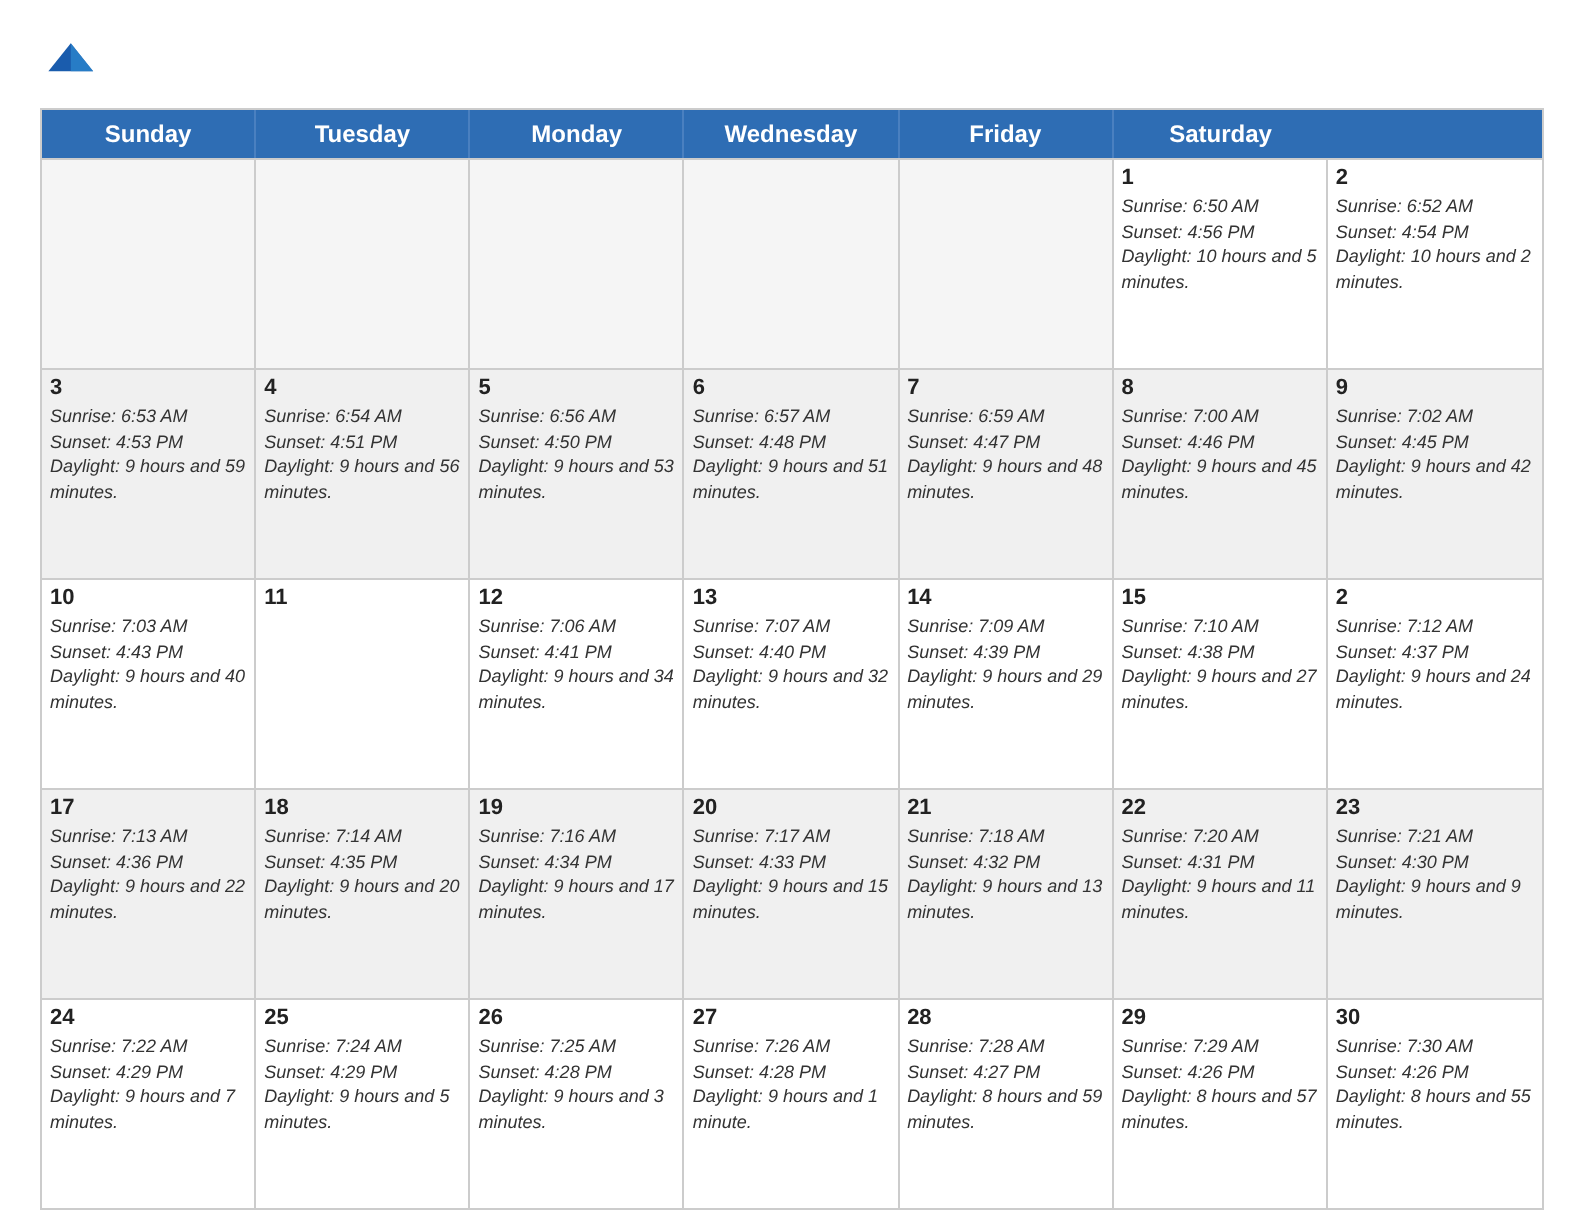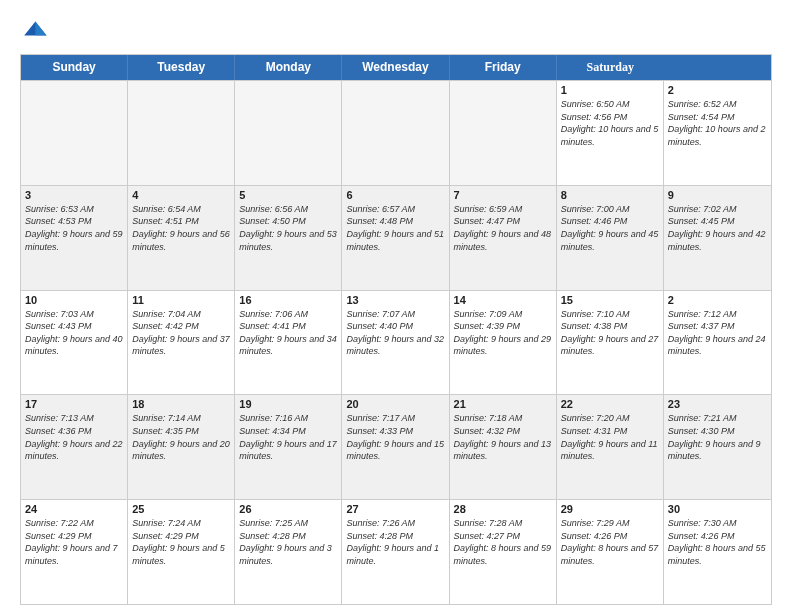--- a/index.html
+++ b/index.html
@@ -63,21 +63,21 @@
       background: #2e6db4;
     }
     .cal-header-cell {
       color: #fff;
       text-align: center;
       font-size: 12px;
       font-weight: bold;
       padding: 5px 2px;
       border-right: 1px solid #4a80c0;
     }
-    .cal-header-cell:last-child { border-right: none; font-family: Liberation Serif, serif; }
+    .cal-header-cell:last-child { border-right: none; }
     .cal-body {
       flex: 1;
       display: flex;
       flex-direction: column;
     }
     .cal-week {
       display: grid;
       grid-template-columns: repeat(7, 1fr);
       flex: 1;
       border-top: 1px solid #ccc;
@@ -184,24 +184,23 @@
             <div class="cell-text">Sunrise: 7:02 AM<br>Sunset: 4:45 PM<br>Daylight: 9 hours and 42 minutes.</div>
           </div>
         </div>
         <div class="cal-week">
           <div class="cal-cell">
             <span class="day-number">10</span>
             <div class="cell-text">Sunrise: 7:03 AM<br>Sunset: 4:43 PM<br>Daylight: 9 hours and 40 minutes.</div>
           </div>
           <div class="cal-cell">
             <span class="day-number">11</span>
-            <div class="cell-text">Sunrise: 7:04 AM<br>Sunset: 4:42 PM<br>Daylight: 9 hours and 37 minutes.</div>
-          </div>
-          <div class="cal-cell">
-            <span class="day-number">16</span>
+          </div>
+          <div class="cal-cell">
+            <span class="day-number">12</span>
             <div class="cell-text">Sunrise: 7:06 AM<br>Sunset: 4:41 PM<br>Daylight: 9 hours and 34 minutes.</div>
           </div>
           <div class="cal-cell">
             <span class="day-number">13</span>
             <div class="cell-text">Sunrise: 7:07 AM<br>Sunset: 4:40 PM<br>Daylight: 9 hours and 32 minutes.</div>
           </div>
           <div class="cal-cell">
             <span class="day-number">14</span>
             <div class="cell-text">Sunrise: 7:09 AM<br>Sunset: 4:39 PM<br>Daylight: 9 hours and 29 minutes.</div>
           </div>

